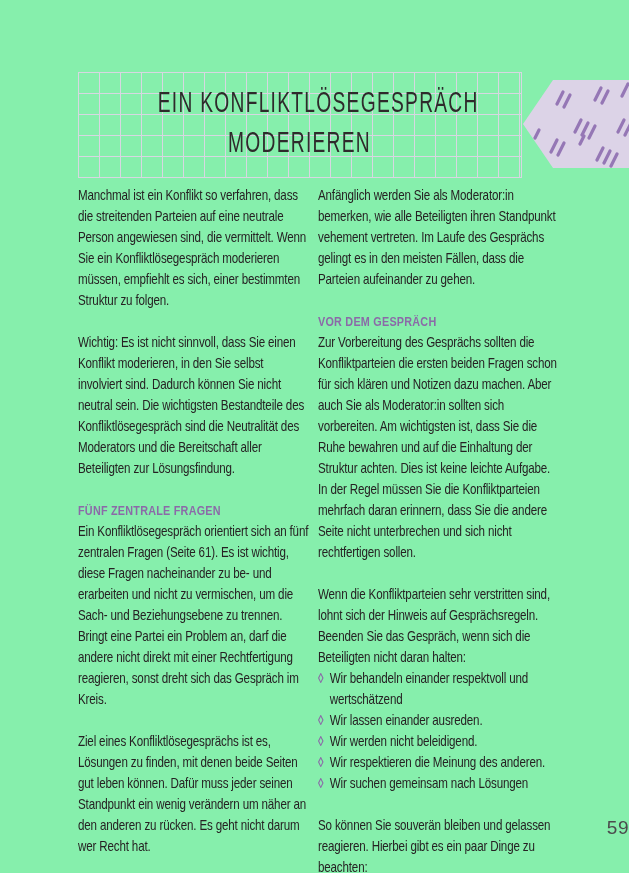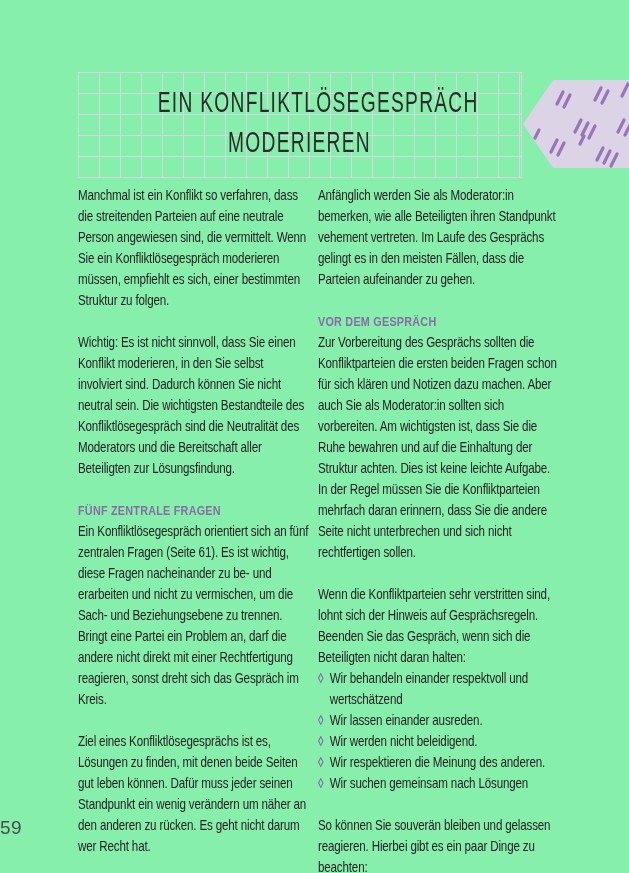--- a/index.html
+++ b/index.html
@@ -87,21 +87,21 @@
     font-size: 14px;
     flex: 0 0 auto;
     margin-right: 8px;
   }
 
   
   .page-number {
     position: absolute;
     left: 0; right: 0;
     top: 817px;
-    text-align: left;
+    text-align: right;
     font-size: 19px;
     letter-spacing: 0.5px;
     color: #4b4b4d;
   }
 </style>
 </head>
 <body>
 
 <div class="page">
 

